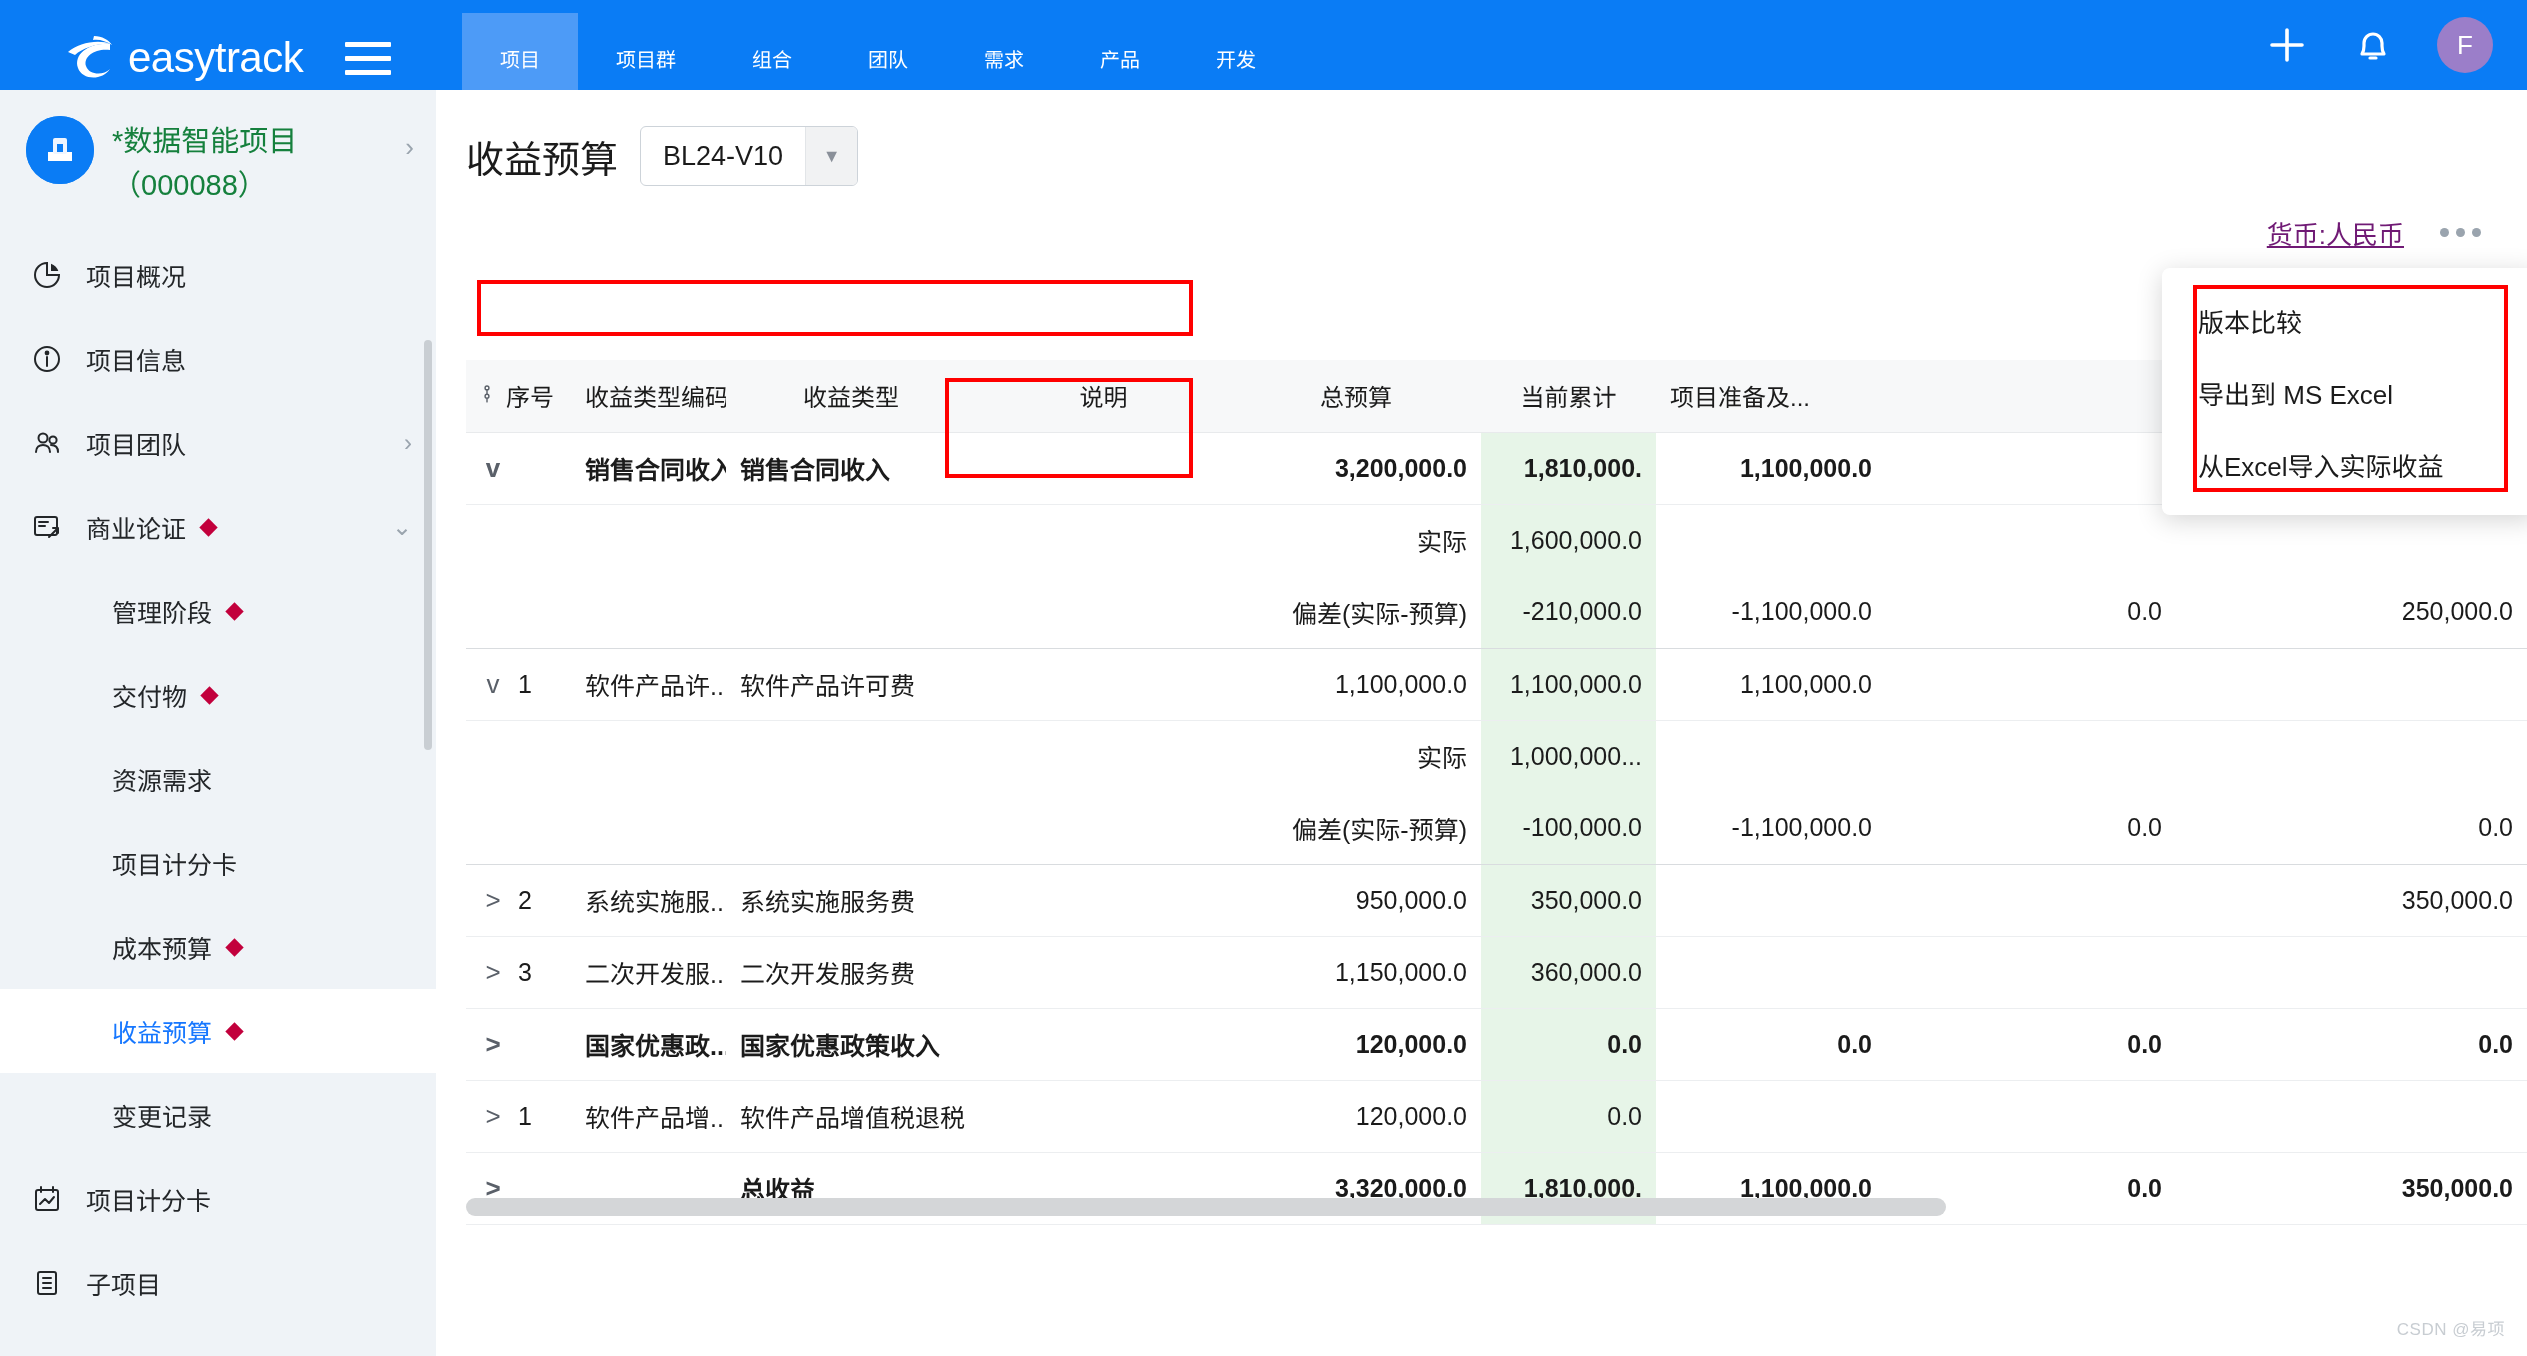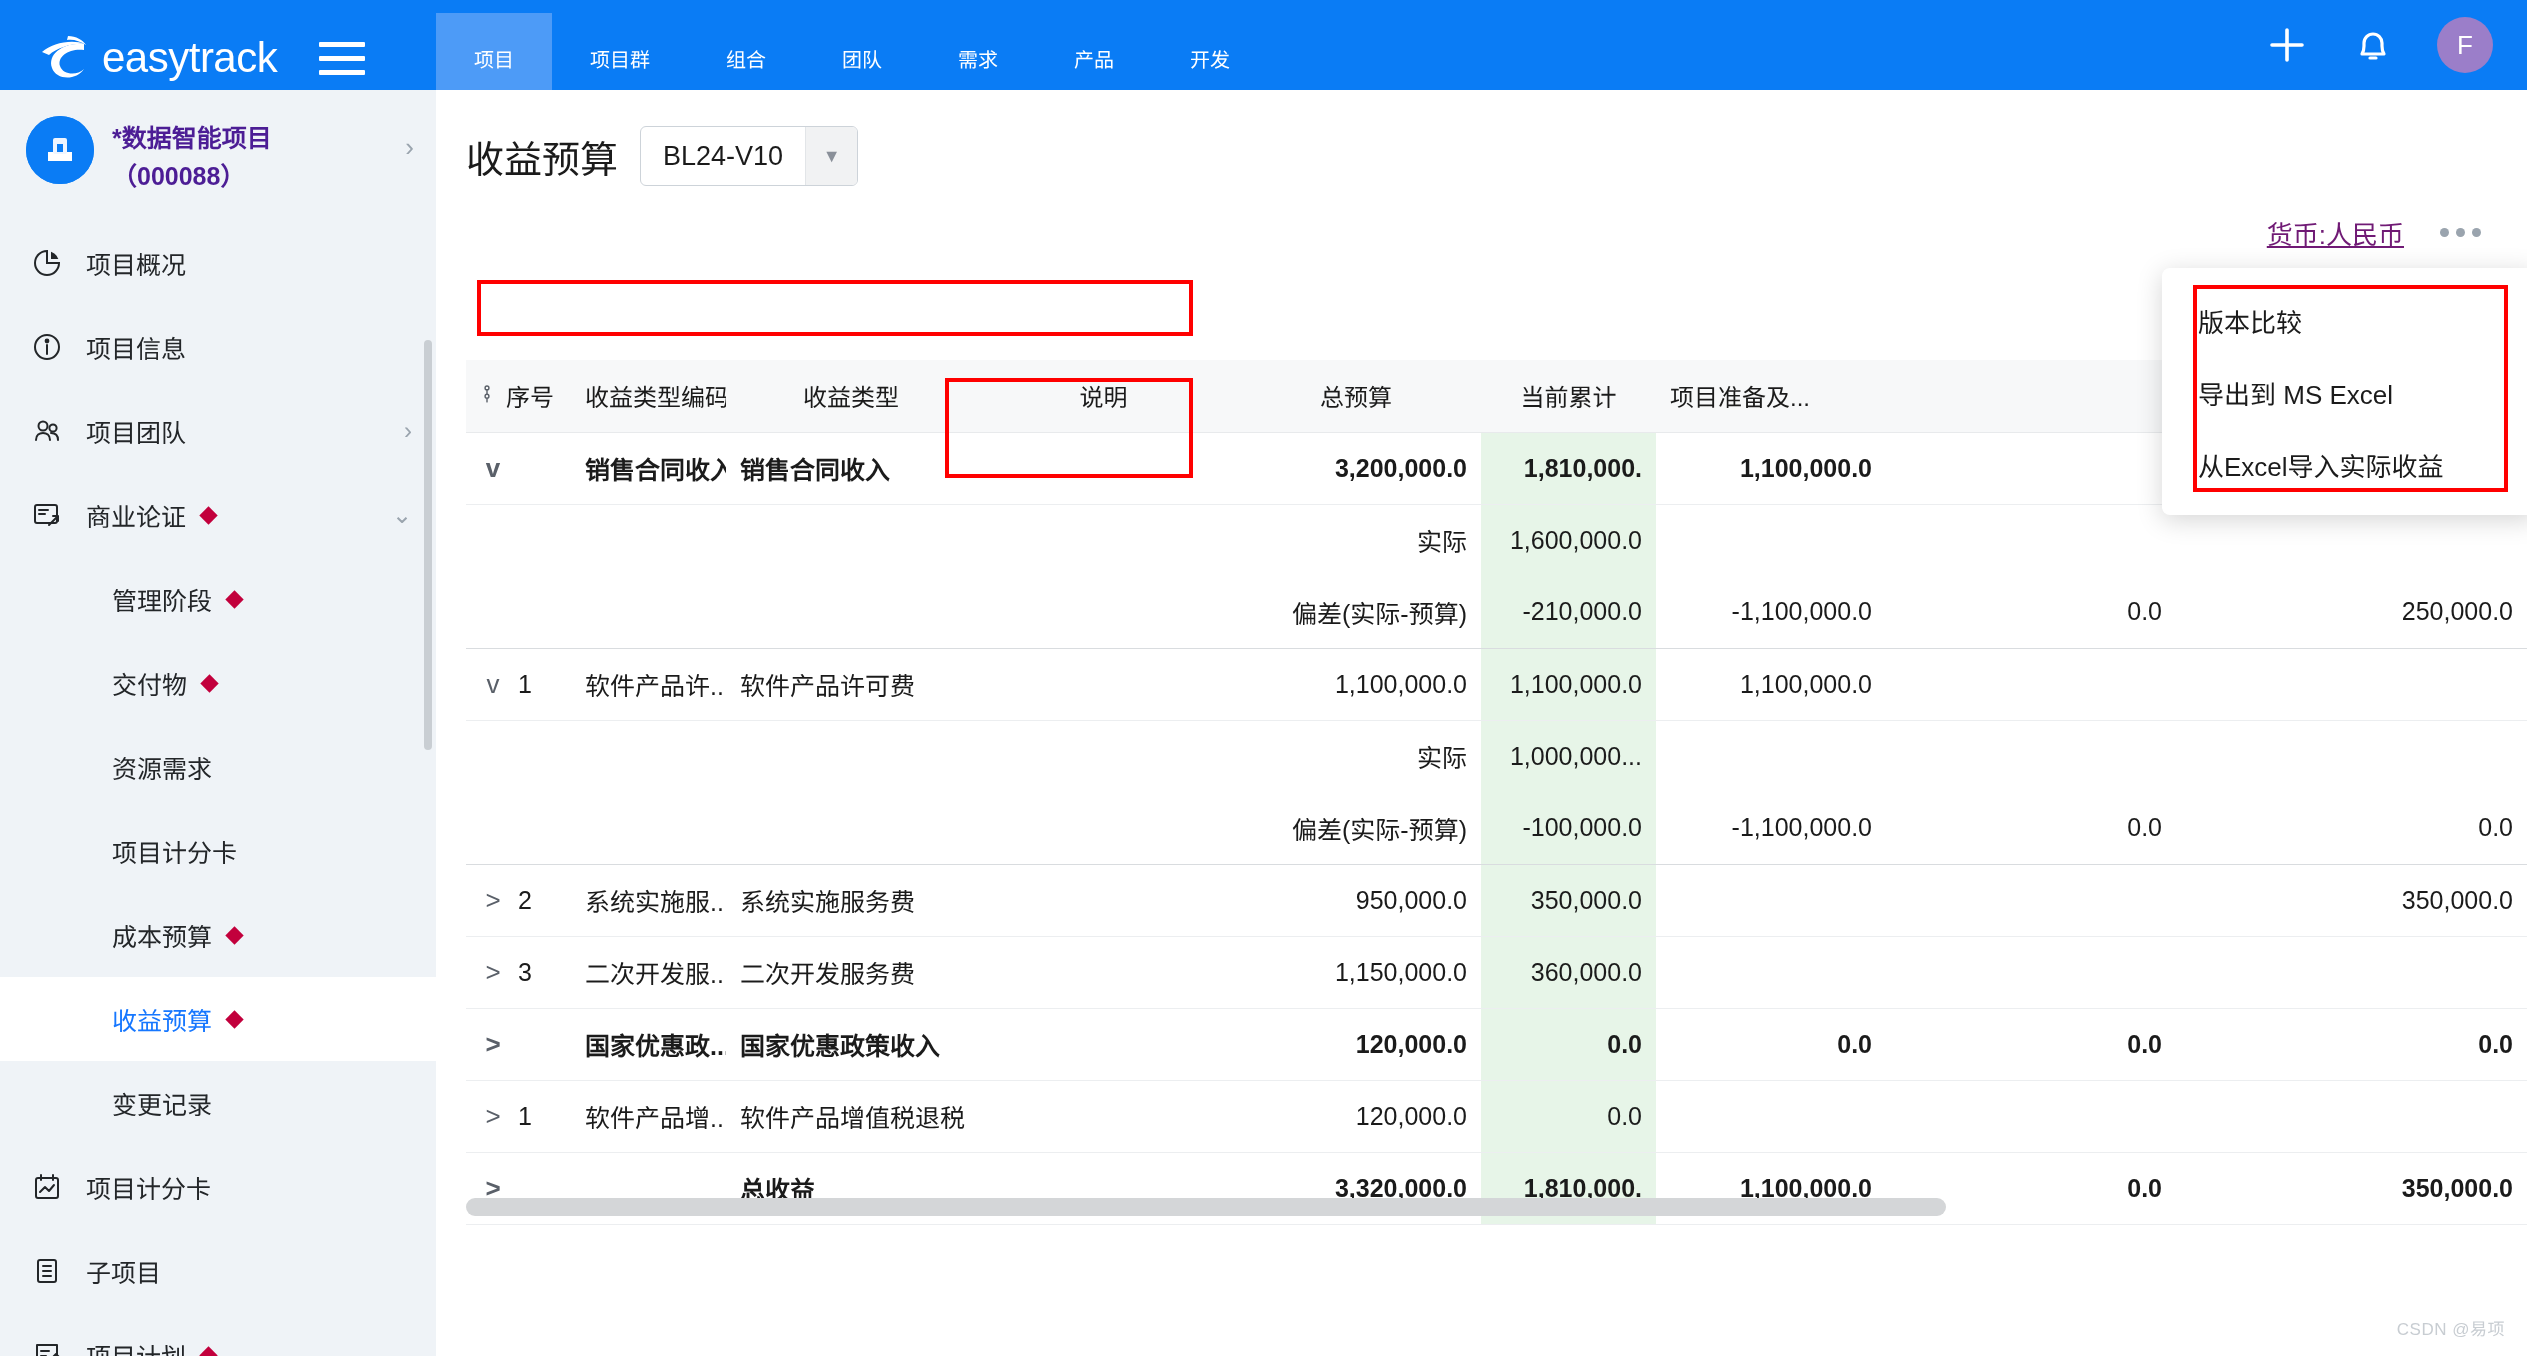--- a/index.html
+++ b/index.html
@@ -10,21 +10,21 @@
     background: #ffffff;
     font-family: "Liberation Sans", "DejaVu Sans", sans-serif;
     -webkit-font-smoothing: antialiased;
   }
 
   
   .topbar {
     position: absolute; top: 0; left: 0;
     width: 2527px; height: 116px;
     background: #0a7cf5;
-    display: flex; align-items: center;
+    display: flex; align-items: center; padding-left: 26px;
   }
   .brand {
     width: 436px; height: 90px;
     display: flex; align-items: center; gap: 0;
     padding-left: 38px;
   }
   .brand-logo { width: 58px; height: 56px; flex: none; }
   .brand-name {
     color: #ffffff;
     font-size: 42px;
@@ -78,21 +78,21 @@
     padding: 26px 22px 22px 26px;
     cursor: pointer;
   }
   .proj-avatar {
     width: 68px; height: 68px; border-radius: 50%;
     background: #0a7cf5; flex: none;
     display: flex; align-items: center; justify-content: center;
   }
   .proj-title {
     flex: 1;
-    font-size: 25px; font-weight: bold; color: #4c1d95;
+    font-size: 29px; font-weight: normal; color: #15803d;
     line-height: 1.5;
     padding-top: 4px;
   }
   .chev-r {
     color: #9aa4ae; font-size: 26px; flex: none; padding-top: 16px;
   }
 
   .snav { padding-top: 4px; }
   .snav-item {
     display: flex; align-items: center;

